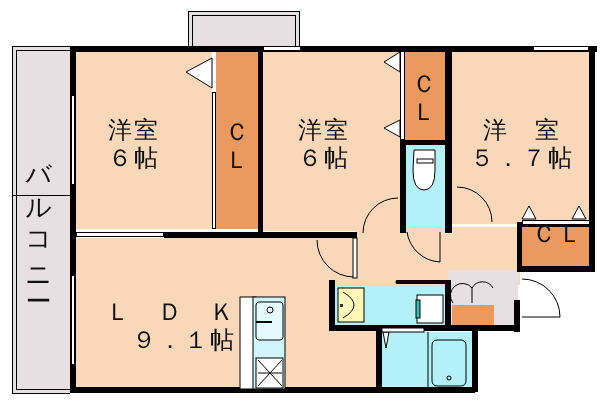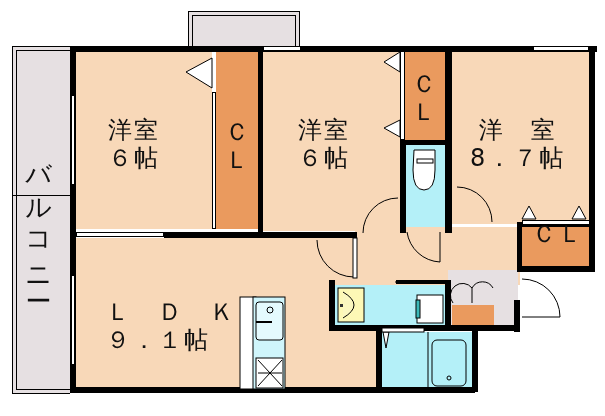--- a/index.html
+++ b/index.html
@@ -123,16 +123,16 @@
 
 <div class="label" style="left:108px;top:116px;">洋室
 ６帖</div>
 <div class="label" style="left:225px;top:118px;">Ｃ
 Ｌ</div>
 <div class="label" style="left:298px;top:116px;">洋室
 ６帖</div>
 <div class="label" style="left:412px;top:70px;">Ｃ
 Ｌ</div>
 <div class="label" style="left:470px;top:116px;">洋　室
-8．７帖</div>
+５．７帖</div>
 <div class="label" style="left:532px;top:220px;">ＣＬ</div>
-<div class="label" style="left:106px;top:298px;text-align:left;">Ｌ　Ｄ　Ｋ
+<div class="label" style="left:106px;top:298px;text-align:right;">Ｌ　Ｄ　Ｋ
 ９．１帖</div>
 
 </body></html>

